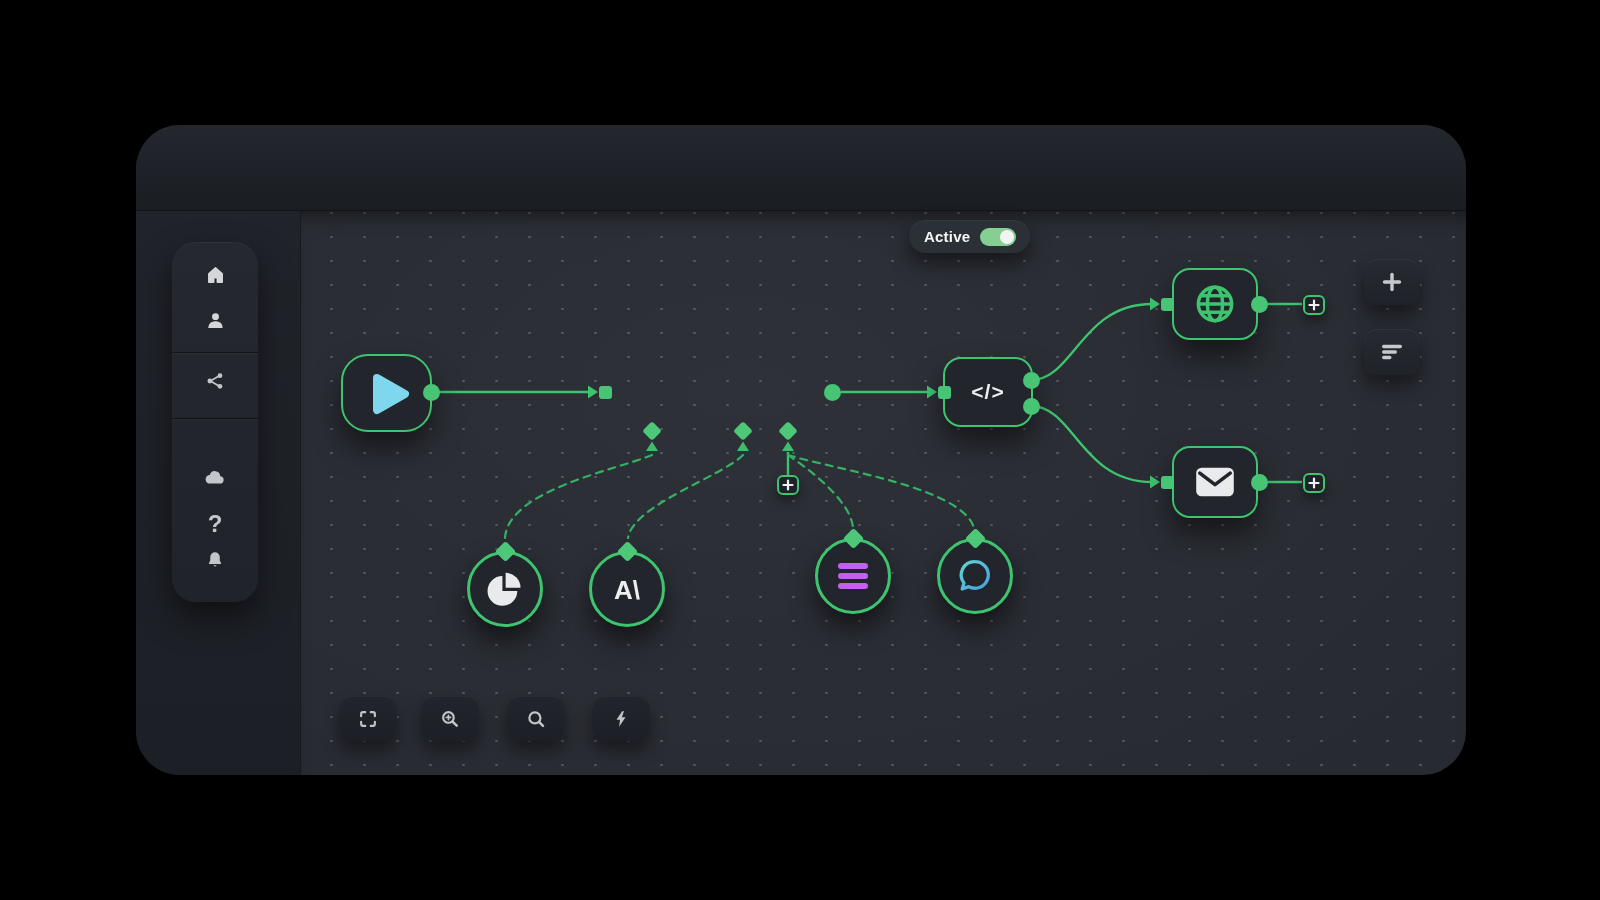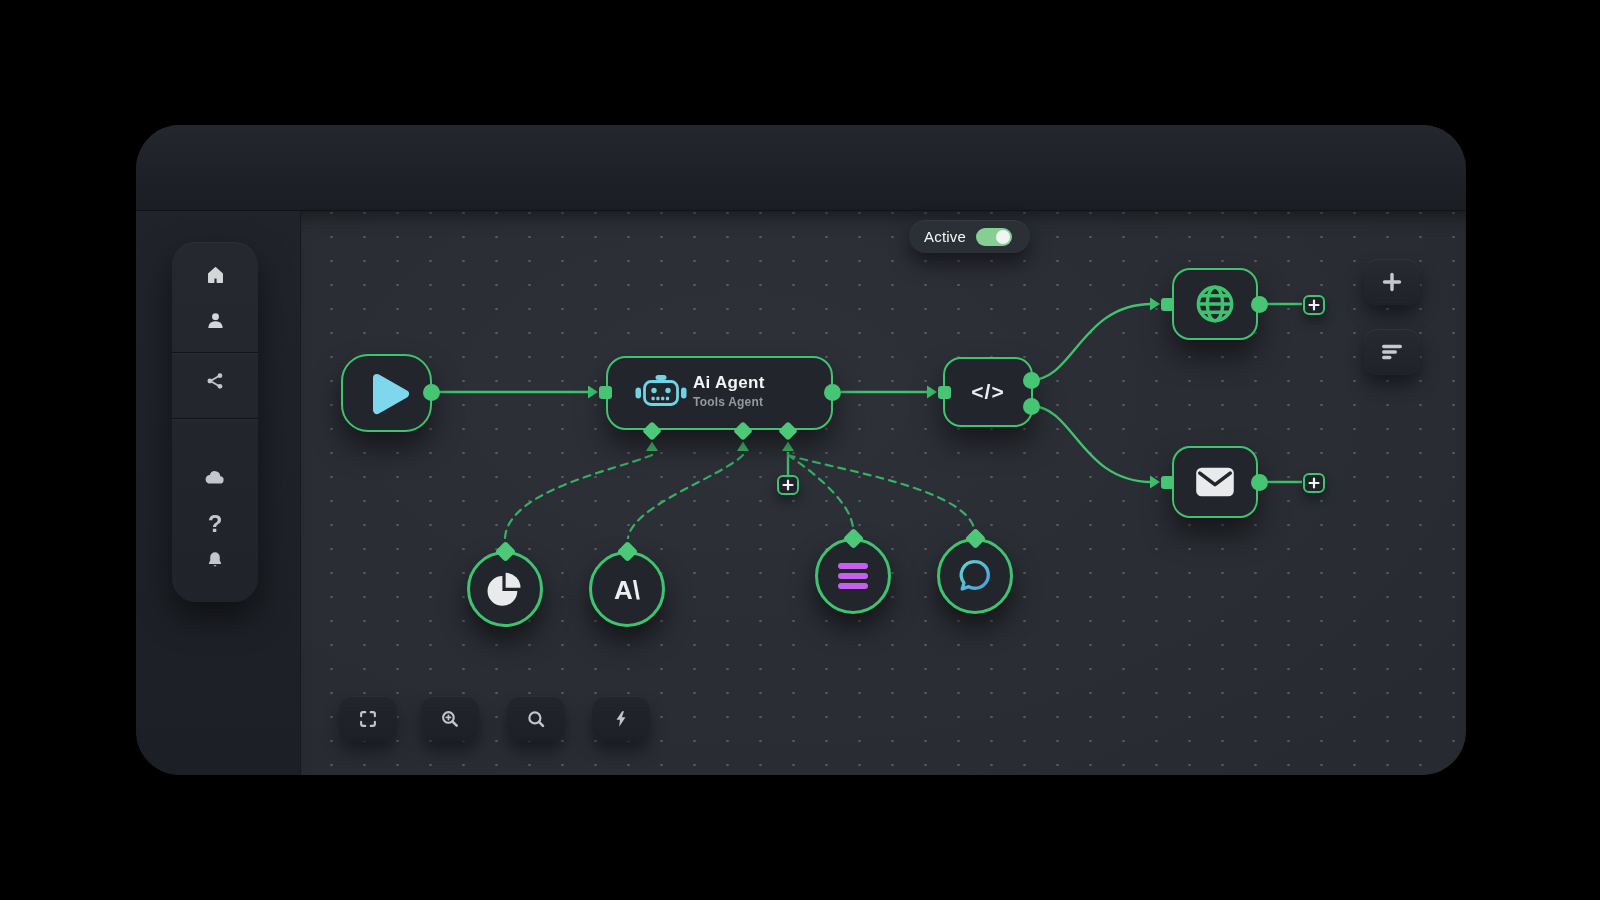--- a/index.html
+++ b/index.html
@@ -42,21 +42,21 @@
     background:#47c474; z-index:4; }
   .port-diamond { position:absolute; width:14px; height:14px; border-radius:3px;
     background:#4cc878; transform:rotate(45deg); z-index:5; }
   .plusbox { position:absolute; width:22px; height:20px; border:2px solid #3ec46f;
     border-radius:6px; background:#1f2229; display:flex; align-items:center;
     justify-content:center; z-index:4; box-shadow:0 6px 12px rgba(0,0,0,.4); }
   .toggle-pill { position:absolute; left:773px; top:95px; width:121px; height:33px;
     border-radius:17px; background:#2b2f36; z-index:6;
     box-shadow:0 10px 20px rgba(0,0,0,.5), inset 0 1px 0 rgba(255,255,255,.05);
     display:flex; align-items:center; padding:0 11px 0 15px; gap:10px; }
-  .toggle-label { color:#f5f6f7; font-weight:normal; font-size:15px; letter-spacing:.2px; }
+  .toggle-label { color:#f5f6f7; font-weight:bold; font-size:15px; letter-spacing:.2px; }
   .switch { width:36px; height:18px; border-radius:9px; background:#85cf92; position:relative; }
   .switch .knob { position:absolute; right:2px; top:2px; width:14px; height:14px;
     border-radius:50%; background:#f2f3f4; }
   .sq-btn { position:absolute; width:56px; height:46px; border-radius:14px;
     background:linear-gradient(180deg,#272a31,#1f2228);
     box-shadow:0 10px 18px rgba(0,0,0,.45), inset 0 1px 0 rgba(255,255,255,.05);
     display:flex; align-items:center; justify-content:center; z-index:6; }
   .tool-btn { position:absolute; width:58px; height:45px; border-radius:13px;
     background:linear-gradient(180deg,#22252b,#1c1f25);
     box-shadow:0 10px 16px rgba(0,0,0,.4), inset 0 1px 0 rgba(255,255,255,.04);
@@ -152,42 +152,20 @@
     </div>
   </div>
 
   <div class="rnode" style="left:205px;top:229px;width:91px;height:78px;border-radius:27px;">
     <svg width="42" height="48" viewBox="0 0 42 48" style="position:absolute;left:26px;top:14px;">
       <path d="M8 8 L36 24 L8 40 Z" fill="#7fd7ee" stroke="#7fd7ee" stroke-width="8" stroke-linejoin="round"></path>
     </svg>
   </div>
   <div class="port-dot" style="left:286.5px;top:258.5px;"></div>
 
-  <div class="rnode" style="left:470px;top:231px;width:227px;height:74px;border-radius:20px;">
-    <svg width="54" height="36" viewBox="0 0 54 36" style="position:absolute;left:26px;top:17px;">
-      <g fill="#6fd4e4">
-        <rect x="21.5" y="0" width="11" height="5" rx="2.5"></rect>
-        <rect x="1.5" y="12.5" width="5.5" height="11" rx="2.75"></rect>
-        <rect x="47" y="12.5" width="5.5" height="11" rx="2.75"></rect>
-      </g>
-      <rect x="10.5" y="6.5" width="33" height="23" rx="6.5" fill="none" stroke="#6fd4e4" stroke-width="2.8"></rect>
-      <circle cx="20" cy="15.5" r="2.7" fill="#6fd4e4"></circle>
-      <circle cx="34" cy="15.5" r="2.7" fill="#6fd4e4"></circle>
-      <g fill="#6fd4e4">
-        <rect x="17.5" y="21.8" width="3.2" height="3.4" rx="1"></rect>
-        <rect x="22.3" y="21.8" width="3.2" height="3.4" rx="1"></rect>
-        <rect x="27.1" y="21.8" width="3.2" height="3.4" rx="1"></rect>
-        <rect x="31.9" y="21.8" width="3.2" height="3.4" rx="1"></rect>
-      </g>
-    </svg>
-    <div style="position:absolute;left:85px;top:15px;">
-      <div class="agent-title">Ai Agent</div>
-      <div class="agent-sub">Tools Agent</div>
-    </div>
-  </div>
   <div class="port-square" style="left:462.5px;top:260.5px;"></div>
   <div class="port-dot" style="left:687.5px;top:258.5px;"></div>
   <div class="port-diamond" style="left:509px;top:299px;"></div>
   <div class="port-diamond" style="left:600px;top:299px;"></div>
   <div class="port-diamond" style="left:645px;top:299px;"></div>
 
   <div class="plusbox" style="left:641px;top:350px;">
     <svg width="12" height="12" viewBox="0 0 12 12">
       <path d="M6 1.5V10.5 M1.5 6H10.5" stroke="#f0f1f2" stroke-width="2.2" stroke-linecap="round"></path>
     </svg>

